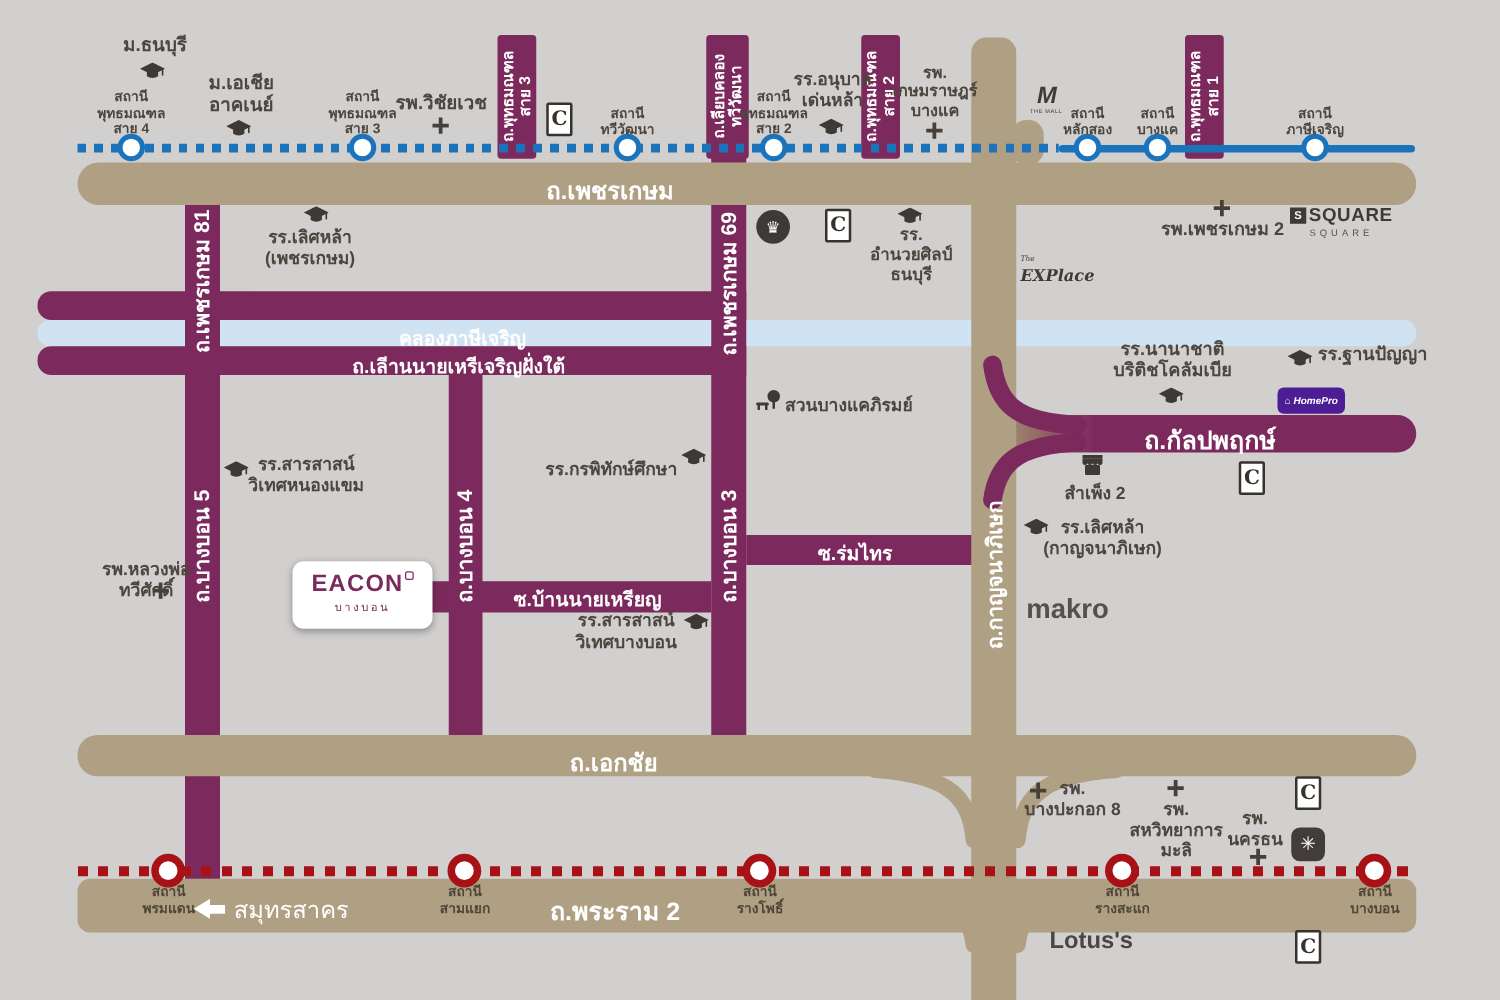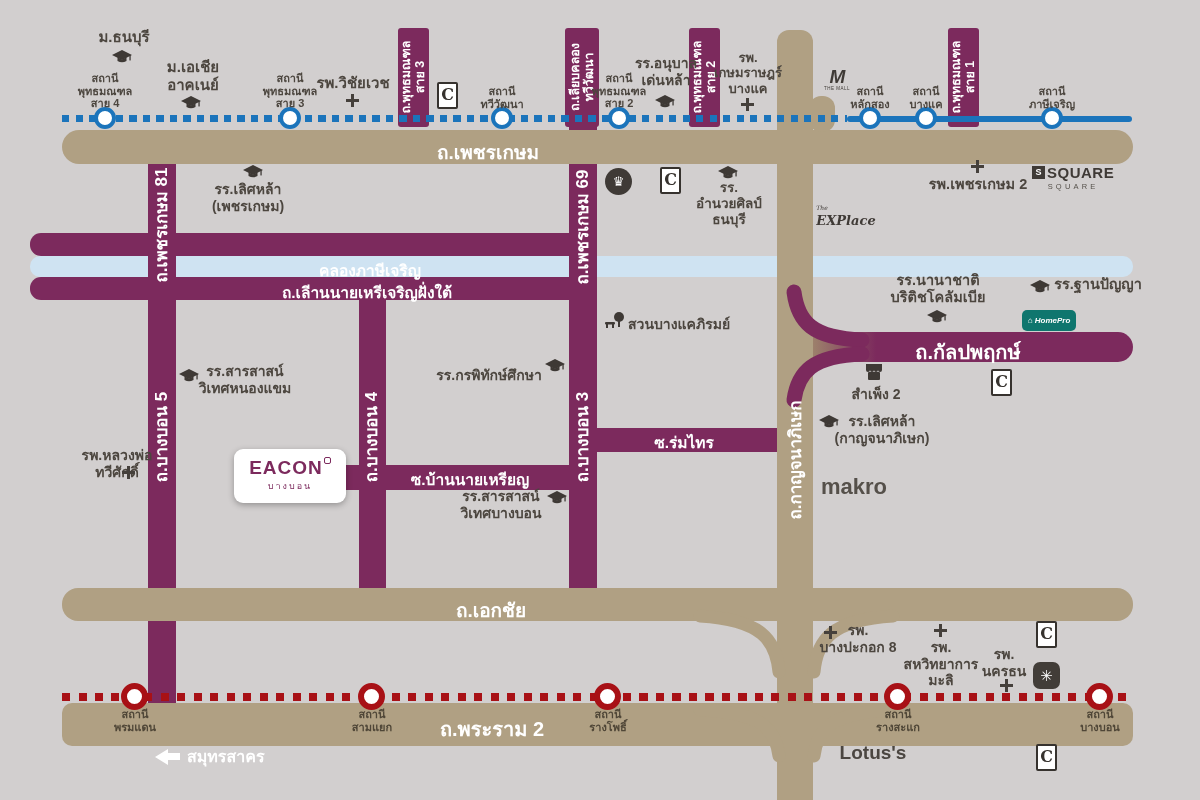--- a/index.html
+++ b/index.html
@@ -30,42 +30,42 @@
   .plus{position:absolute;width:13px;height:13px;}
   .plus::before{content:"";position:absolute;left:4.8px;top:0;width:3.6px;height:13px;background:#45403b;}
   .plus::after{content:"";position:absolute;top:4.8px;left:0;height:3.6px;width:13px;background:#45403b;}
   .capicon{position:absolute;width:20px;height:14px;fill:#3e3935;}
   .bigc{position:absolute;width:21px;height:27px;background:#fff;border:2px solid #36322e;border-radius:2px;
         color:#36322e;font-weight:700;font-family:"DejaVu Serif",serif;font-size:16px;line-height:22px;text-align:center;}
   .cafe{position:absolute;width:27px;height:27px;border-radius:50%;background:#3f3a36;color:#fff;
         font-size:13px;line-height:27px;text-align:center;}
   .star{position:absolute;width:27px;height:27px;border-radius:7px;background:#423d38;color:#fff;
         font-size:15px;line-height:27px;text-align:center;}
-  .homepro{position:absolute;width:54px;height:21px;border-radius:5px;background:#0f766e;color:#fff;
+  .homepro{position:absolute;width:54px;height:21px;border-radius:5px;background:#4c1d95;color:#fff;
         font-size:8px;font-weight:700;font-style:italic;text-align:center;line-height:21px;}
   .themall{position:absolute;width:44px;text-align:center;color:#3f3a36;transform:translateX(-50%);}
   .themall .m{font-style:italic;font-weight:900;font-size:19px;letter-spacing:-1px;line-height:18px;display:block;}
   .themall .t{font-size:4.5px;letter-spacing:.5px;display:block;}
   .seacon{position:absolute;color:#3f3a36;text-align:center;}
   .seacon .row{display:flex;align-items:center;gap:2px;justify-content:center;}
   .seacon .sq{width:13px;height:13px;background:#3f3a36;color:#fff;font-size:9px;font-weight:700;line-height:13px;text-align:center;}
   .seacon .main{font-weight:800;font-size:15px;letter-spacing:.5px;}
   .seacon .sub{font-size:7.5px;letter-spacing:3.2px;color:#55504a;margin-top:1px;}
   .explace{position:absolute;color:#3f3a36;font-family:"DejaVu Serif",serif;font-style:italic;transform:translateX(-50%);}
   .explace .t{font-size:6px;display:block;line-height:4px;}
   .explace .m{font-size:13px;font-weight:700;}
   .wordmark{position:absolute;font-weight:800;color:#55504a;transform:translateX(-50%);white-space:pre;}
   .centro{position:absolute;left:234px;top:449px;width:112px;height:54px;background:#fff;border-radius:9px;
           box-shadow:0 2px 6px rgba(0,0,0,.3);display:flex;flex-direction:column;align-items:center;justify-content:center;}
   .centro .brand{color:#7c2a5d;font-size:19px;font-weight:600;letter-spacing:1px;line-height:18px;display:flex;align-items:flex-start;}
   .centro .brand .sup{width:7px;height:7px;border:1.6px solid #7c2a5d;border-radius:2px;margin:-2px 0 0 1px;display:inline-block;}
   .centro .sub{color:#7c2a5d;font-size:9px;letter-spacing:2px;margin-top:2px;}
   .arrowL{width:0;height:0;border-top:8px solid transparent;border-bottom:8px solid transparent;border-right:13px solid #fff;}
   .arrowBar{width:13px;height:7px;background:#fff;margin-top:4.5px;}
-  .samut{position:absolute;display:flex;align-items:center;gap:7px;color:#fff;font-weight:700;font-size:16px;margin-top:32px;}
+  .samut{position:absolute;display:flex;align-items:center;gap:7px;color:#fff;font-weight:400;font-size:19px;}
   svg.sym{position:absolute;}
 </style>
 </head>
 <body>
 
 <div id="map">
 
   <div class="abs canal" style="left:30px;top:256px;width:1103px;height:21px;border-radius:10px;"></div>
 
   <div class="abs purple" style="left:30px;top:233px;width:567px;height:23px;border-radius:11px 0 0 11px;"></div>

